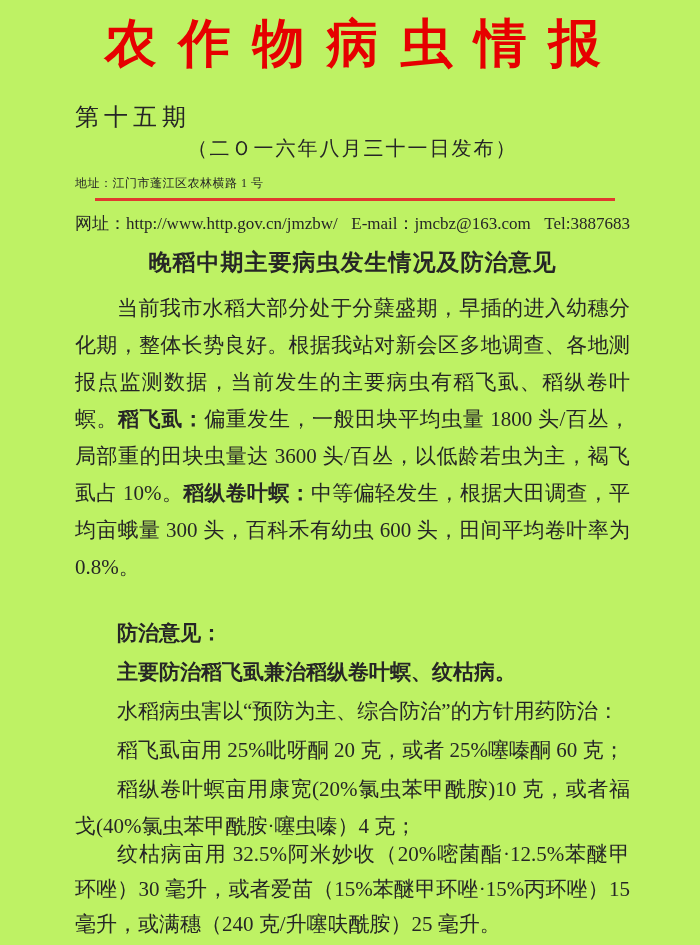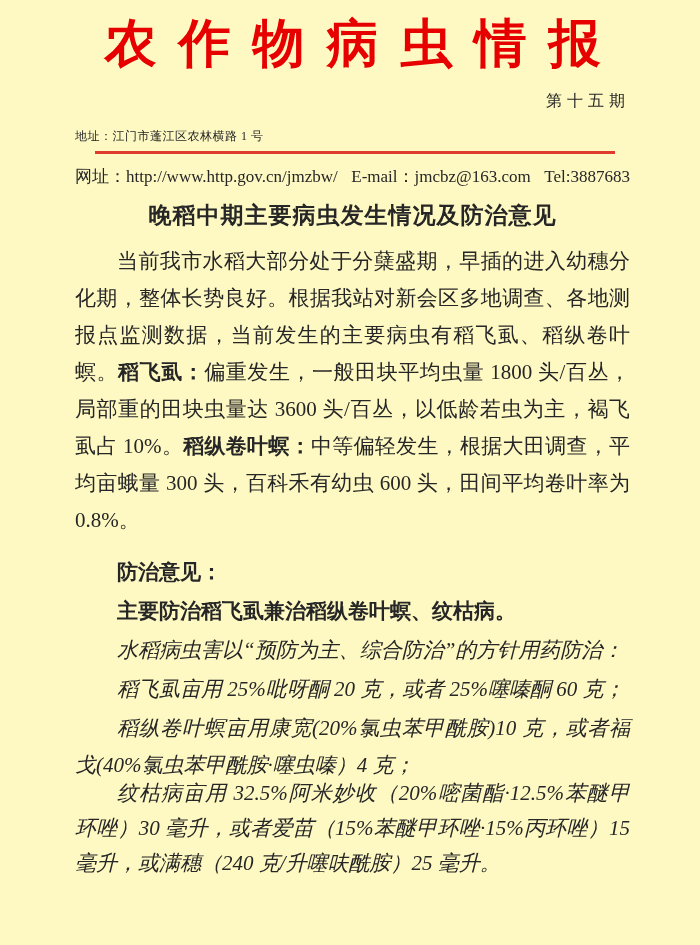--- a/index.html
+++ b/index.html
@@ -2,41 +2,41 @@
 <html style="--title-red: #e60000; --divider-red: #e03a2f; --text-color: #262626;"><head>
 <meta charset="utf-8">
 <style>
   * { box-sizing: border-box; }
   html, body { margin: 0; padding: 0; background: #ffffff; }
   .page {
     position: relative;
     width: 700px;
     height: 945px;
     margin: 0 auto;
-    background: #fef9c3;
+    background: #bef264;
     overflow: hidden;
     font-family: "Liberation Serif", "DejaVu Serif", serif;
     color: var(--text-color, #262626);
   }
   .content { padding: 10px 70px 0 75px; }
 
   .doc-title {
     color: var(--title-red, #e60000);
     font-weight: bold;
     font-size: 52px;
     line-height: 68px;
     text-align: center;
     letter-spacing: 22px;
     padding-left: 22px;
     white-space: nowrap;
   }
   .issue {
-    margin-top: 10px;
-    text-align: right;
-    font-size: 16px;
+    margin-top: 26px;
+    text-align: left;
+    font-size: 24px;
     line-height: 26px;
     letter-spacing: 5px;
   }
   .pub-date {
     margin-top: 5px;
     text-align: center;
     font-size: 20px;
     line-height: 26px;
     letter-spacing: 2px;
   }
@@ -73,35 +73,36 @@
   }
 
   .para {
     margin: 0;
     font-size: 21px;
     line-height: 37px;
     text-align: justify;
     text-indent: 2em;
   }
   .para1 { margin-top: 12px; }
-  .advice-label { margin-top: 15px; font-weight: bold; }
+  .advice-label { margin-top: 29px; font-weight: bold; }
   .advice-main { margin-top: 2px; font-weight: bold; }
-  .advice-p { margin-top: 2px; font-style: italic; }
+  .advice-p { margin-top: 2px; }
   .advice-p-last { margin-top: -8px; line-height: 35px; }
 </style>
 </head>
 <body>
 
 <div class="page">
   <div class="content">
 
     <div class="doc-title">农作物病虫情报</div>
 
     <div class="issue">第十五期</div>
 
+    <div class="pub-date">（二Ｏ一六年八月三十一日发布）</div>
 
     <div class="org-row">
       <div class="org-address">地址：江门市蓬江区农林横路 1 号</div>
     </div>
 
     <div class="divider"></div>
 
     <div class="contact-line">
       <span>网址：http://www.http.gov.cn/jmzbw/</span>
       <span>E-mail：jmcbz@163.com</span>

